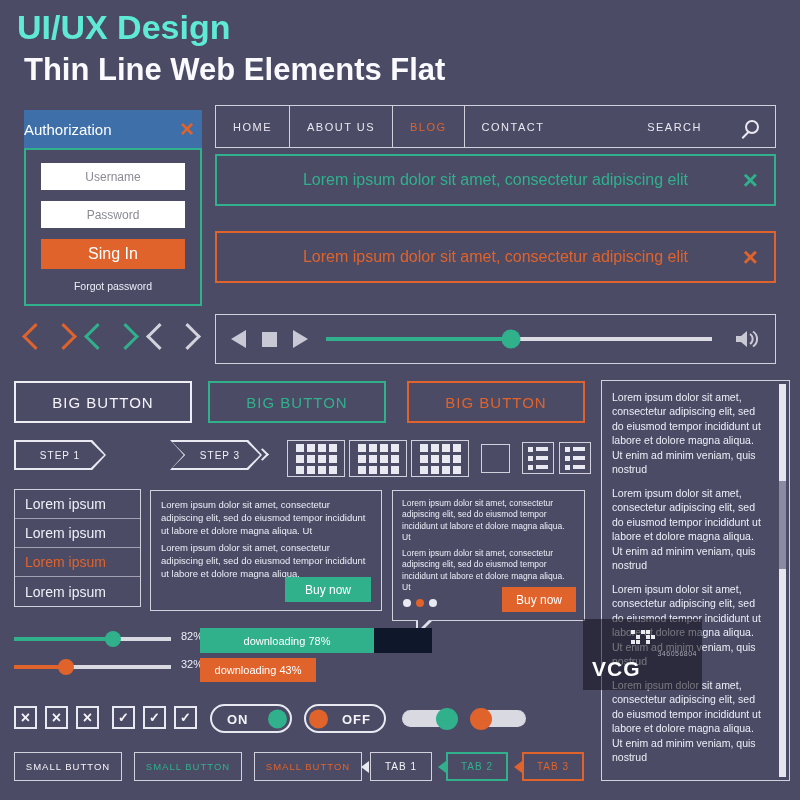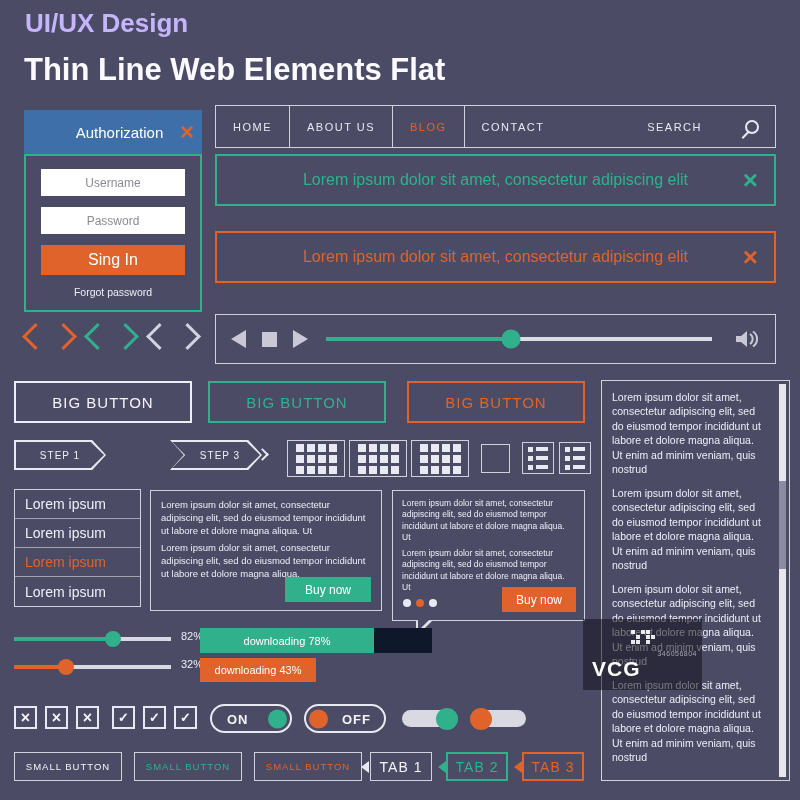--- a/index.html
+++ b/index.html
@@ -10,26 +10,26 @@
     --line:rgba(233,233,240,.85);
     --gray:#c9c9d6;
   }
   *{box-sizing:border-box;}
   body{margin:0;background:var(--bg);}
   #app{position:relative;width:800px;height:800px;background:var(--bg);
        font-family:"Liberation Sans",sans-serif;overflow:hidden;}
   .abs{position:absolute;}
 
   
-  .t1{left:25px;top:8px;font-size:26px;font-weight:700;color:#c4b5fd;}
+  .t1{left:17px;top:8px;font-size:34px;font-weight:700;color:#5eead4;}
   .t2{left:24px;top:52px;font-size:31px;font-weight:700;color:#fafafe;}
 
   
   .auth{left:24px;top:110px;width:178px;}
-  .auth-header{height:44px;background:var(--blue);display:flex;align-items:center;justify-content:center;position:relative;color:#fff;font-size:15px;padding-left:13px;}
+  .auth-header{height:38px;background:var(--blue);display:flex;align-items:center;position:relative;color:#fff;font-size:15px;}
   .auth-close{position:absolute;right:8px;top:50%;transform:translateY(-50%);color:var(--orange);font-size:24px;font-weight:700;line-height:1;cursor:pointer;}
   .auth-body{border:2px solid var(--teal);padding:13px 15px 12px;}
   .auth-input{display:block;width:100%;height:27px;margin:0 0 11px;background:#fff;border:0;text-align:center;font-size:12px;color:#555;font-family:inherit;}
   .auth-input::placeholder{color:#8a8a94;opacity:1;}
   .auth-signin{display:block;width:100%;height:30px;background:var(--orange);border:0;color:#fff;font-size:16px;font-family:inherit;cursor:pointer;}
   .auth-forgot{margin-top:11px;text-align:center;font-size:10.5px;color:#eceef6;cursor:pointer;}
 
   
   .nav{left:215px;top:105px;width:561px;height:43px;border:1px solid var(--line);display:flex;align-items:stretch;}
   .nav-item{display:flex;align-items:center;padding:0 17px;font-size:11px;letter-spacing:1.5px;color:#e9e9f2;cursor:pointer;}
@@ -160,21 +160,21 @@
   .sw1{left:402px;}.sw2{left:472px;}
   .switch .knob{position:absolute;top:50%;transform:translateY(-50%);width:22px;height:22px;border-radius:50%;}
   .sw1 .knob{right:-2px;background:var(--teal);}
   .sw2 .knob{left:-2px;background:var(--orange);}
 
   
   .smallbtn{position:absolute;top:752px;height:29px;width:108px;border:1px solid var(--line);display:flex;align-items:center;justify-content:center;font-size:9.5px;letter-spacing:1px;cursor:pointer;}
   .smb1{left:14px;color:#f4f4f8;}
   .smb2{left:134px;color:var(--teal);}
   .smb3{left:254px;color:var(--orange);}
-  .tab{position:absolute;top:752px;height:29px;width:62px;display:flex;align-items:center;justify-content:center;font-size:14px;letter-spacing:1px;cursor:pointer;}
+  .tab{position:absolute;top:752px;height:29px;width:62px;display:flex;align-items:center;justify-content:center;font-size:10px;letter-spacing:1px;cursor:pointer;}
   .tab1{left:370px;border:1px solid var(--line);color:#f4f4f8;}
   .tab2{left:446px;border:2px solid var(--teal);color:var(--teal);}
   .tab3{left:522px;border:2px solid var(--orange);color:var(--orange);}
   .tab .tail{position:absolute;left:-10px;top:50%;transform:translateY(-50%);width:0;height:0;border-top:6px solid transparent;border-bottom:6px solid transparent;}
   .tab1 .tail{border-right:8px solid #e9e9f2;}
   .tab2 .tail{border-right:8px solid var(--teal);}
   .tab3 .tail{border-right:8px solid var(--orange);}
 
   
   .watermark{position:absolute;left:583px;top:619px;width:119px;height:71px;background:rgba(18,18,28,.55);z-index:40;}

